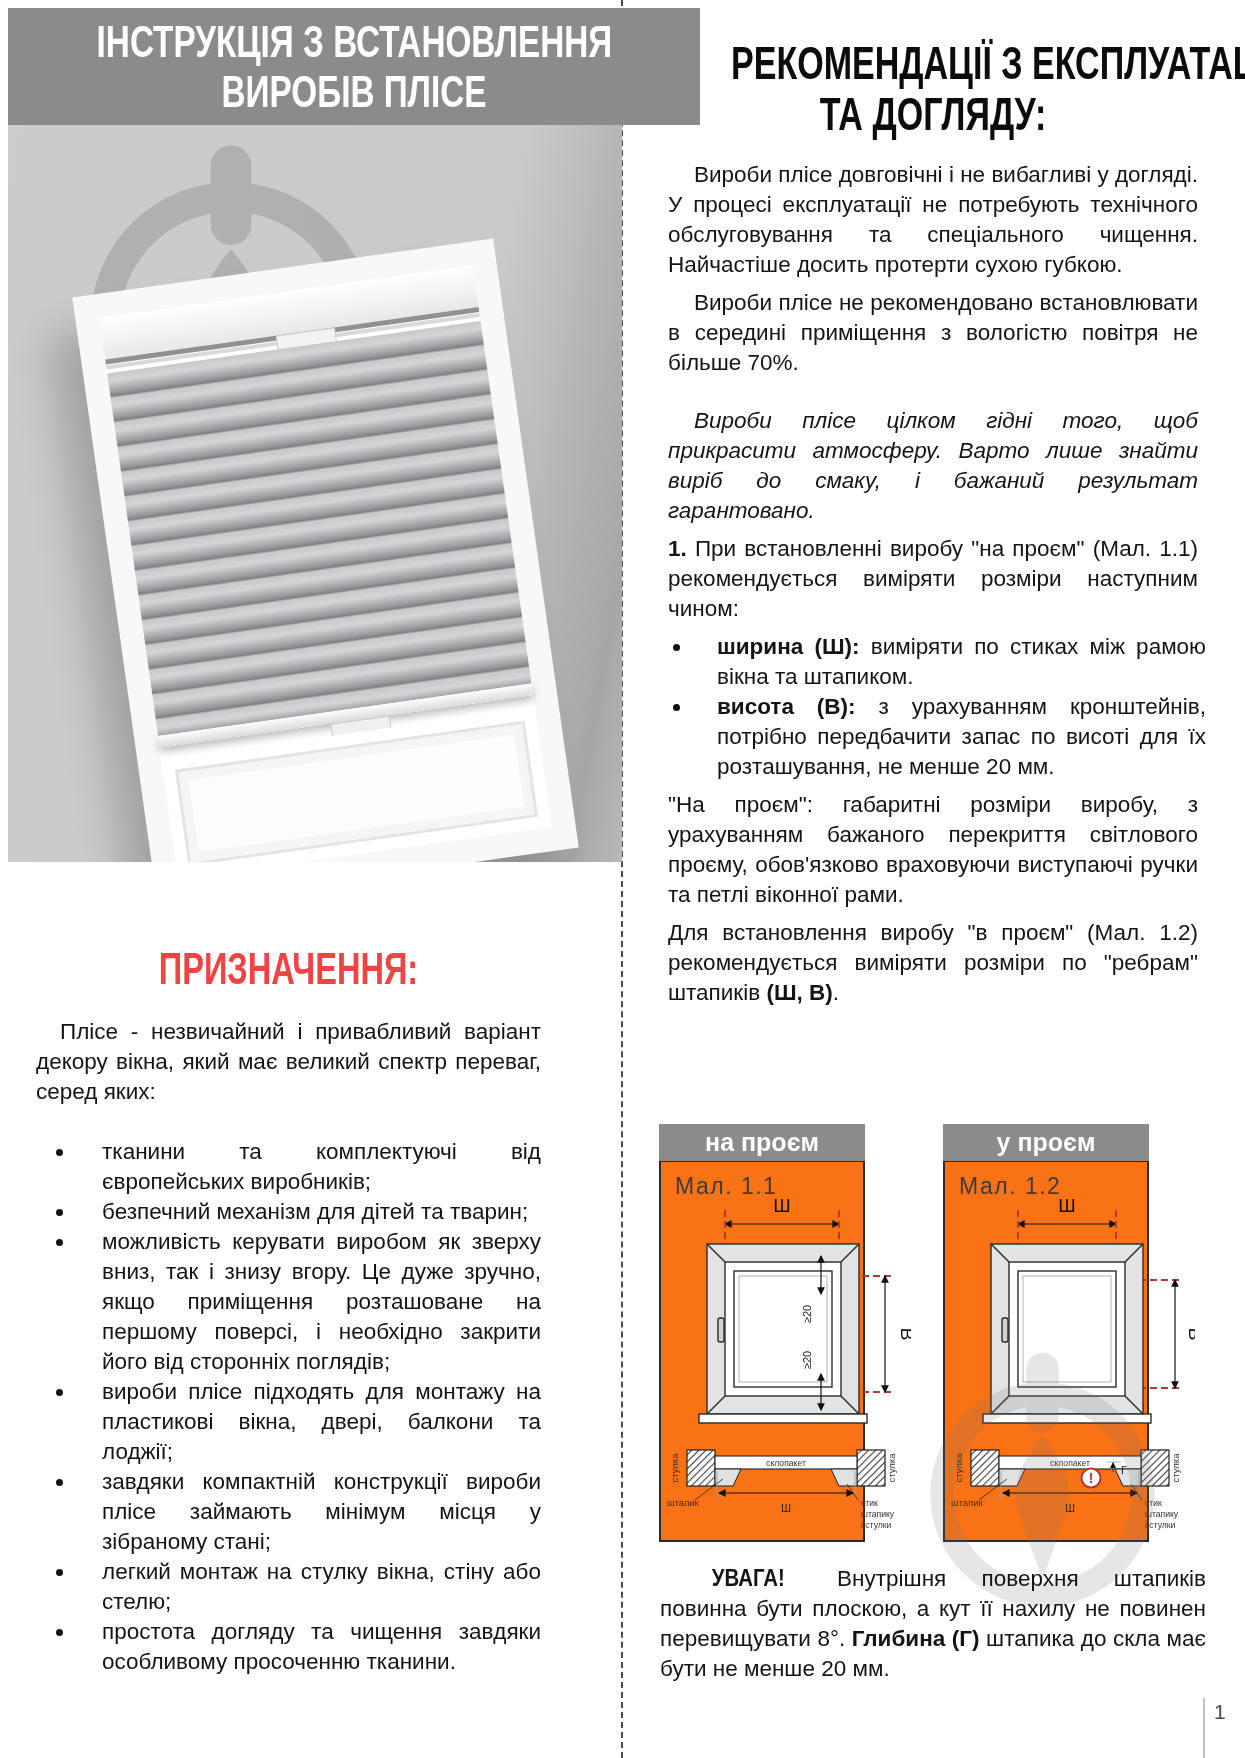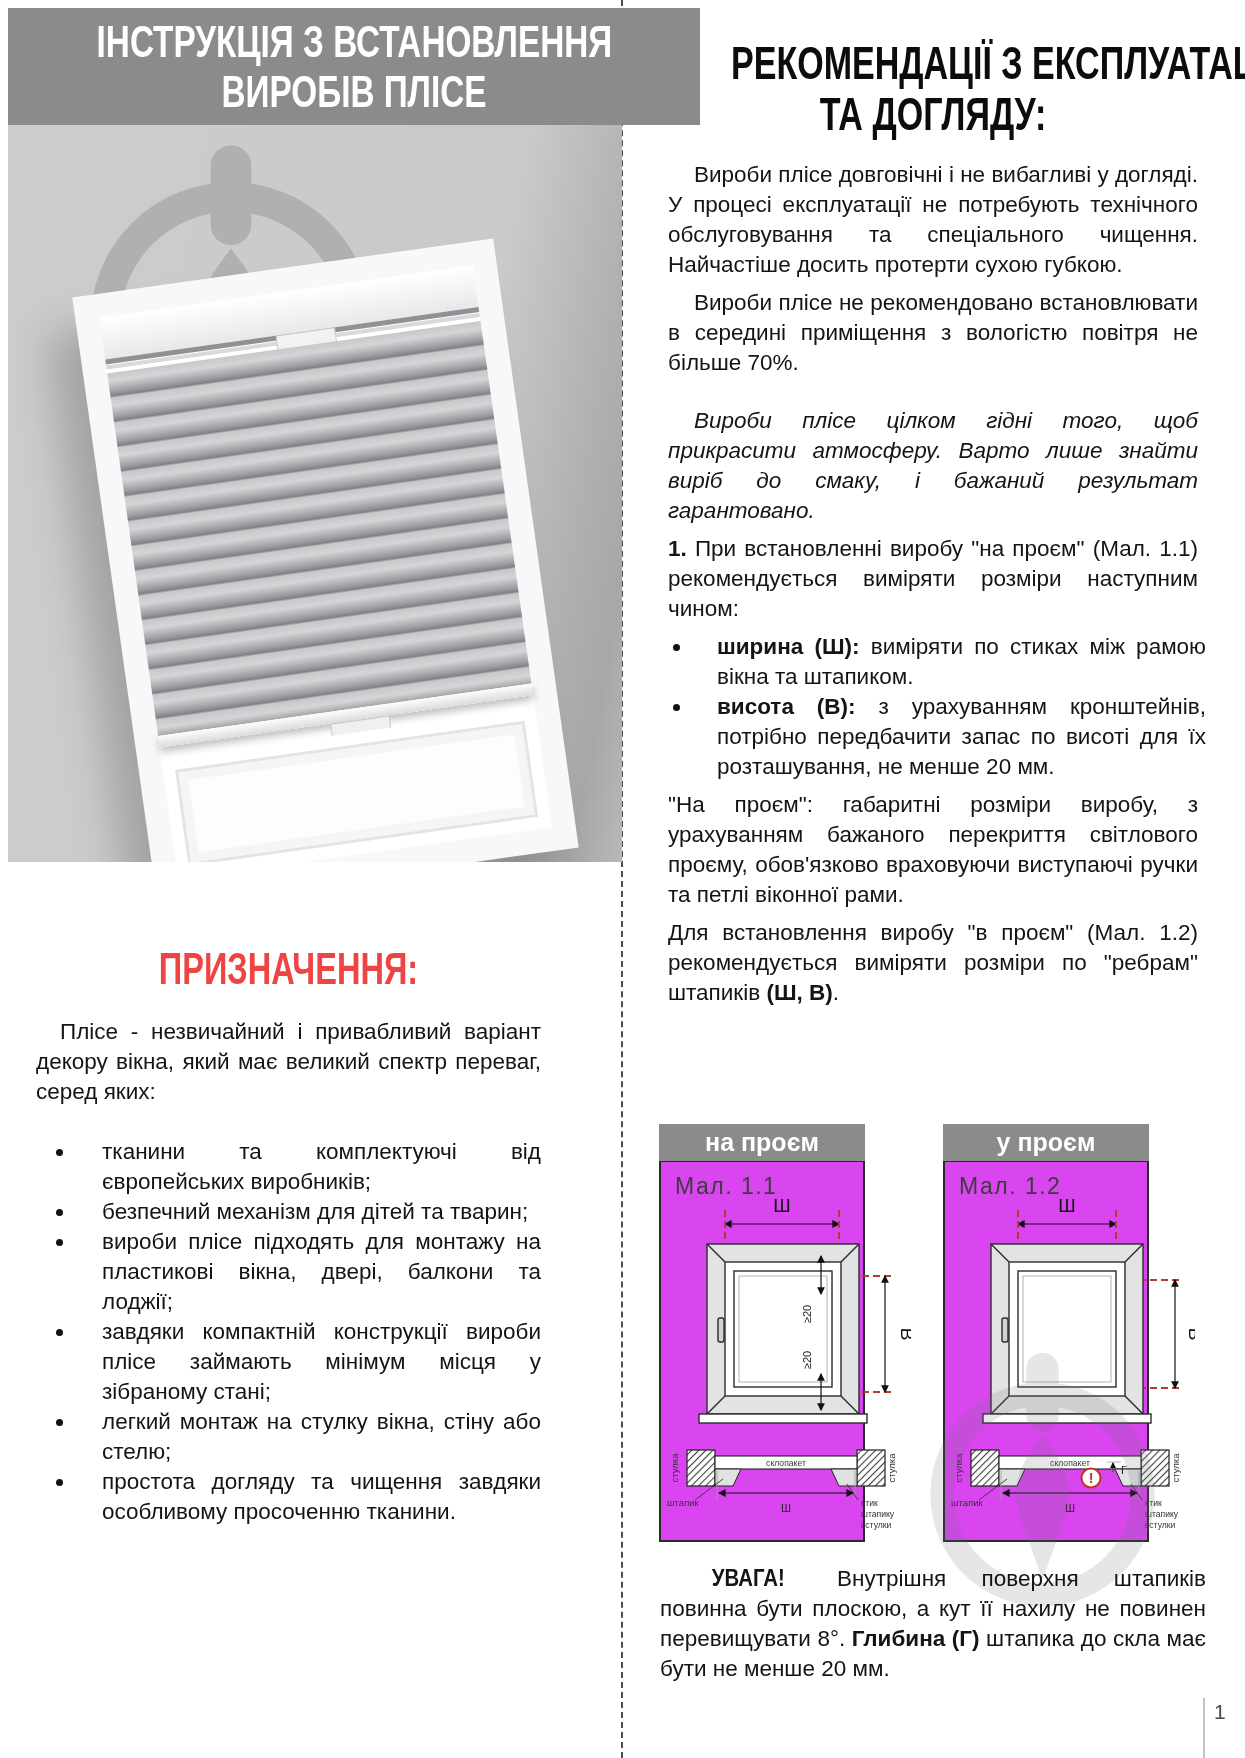--- a/index.html
+++ b/index.html
@@ -66,21 +66,21 @@
   .mt { margin-top:28px; }
   .ital { font-style:italic; }
   .r-title2 { margin:22px 0 16px 0; font-size:46px; line-height:50px; }
 
   
   .fig { position:absolute; top:1124px; width:206px; }
   .fig1 { left:659px; } .fig2 { left:943px; }
   .fig-header { height:37px; background:#8b8b8b; color:#fff; font-weight:700;
                 font-size:25px; display:flex; align-items:center; justify-content:center; }
   .fig-body { height:378px; border:2px solid #2a2a2a; border-top:1px solid #2a2a2a;
-              background:#d946ef; position:relative; }
+              background:#f97316; position:relative; }
   svg { font-family:"Liberation Sans", sans-serif; }
   .figlabel { font-size:23px; fill:#3c3c3c; letter-spacing:1.5px; }
   .dim { stroke:#111; stroke-width:1.2; fill:none; }
   .dimtext { font-size:19px; fill:#111; }
   .smtext { font-size:11px; fill:#222; }
   .cstext { font-size:9.5px; fill:#333; }
   .cstext2 { font-size:8.6px; fill:#333; }
   .ln line, .ln rect { stroke:#2b2b2b; stroke-width:1.4; }
   .thin { stroke:#9aa0a3 !important; stroke-width:0.8 !important; fill:none; }
   .red line { stroke:#b23a31; stroke-width:2; stroke-dasharray:7 4; fill:none; }
@@ -136,20 +136,21 @@
   </div>
 
   <div class="left-text">
     <h2 class="purpose-title">
       <span class="cond">ПРИЗНАЧЕННЯ:</span>
     </h2>
     <p class="intro">Плісе - незвичайний і привабливий варіант декору вікна, який має великий спектр переваг, серед яких:</p>
     <ul class="blist">
       <li>тканини та комплектуючі від європейських виробників;</li>
       <li>безпечний механізм для дітей та тварин;</li>
+      <li>можливість керувати виробом як зверху вниз, так і знизу вгору. Це дуже зручно, якщо приміщення розташоване на першому поверсі, і необхідно закрити його від сторонніх поглядів;</li>
       <li>вироби плісе підходять для монтажу на пластикові вікна, двері, балкони та лоджії;</li>
       <li>завдяки компактній конструкції вироби плісе займають мінімум місця у зібраному стані;</li>
       <li>легкий монтаж на стулку вікна, стіну або стелю;</li>
       <li>простота догляду та чищення завдяки особливому просоченню тканини.</li>
     </ul>
   </div>
 
   <div class="right-text">
     <h1 class="r-title">
       <span class="cond">РЕКОМЕНДАЦІЇ З ЕКСПЛУАТАЦІЇ</span>

